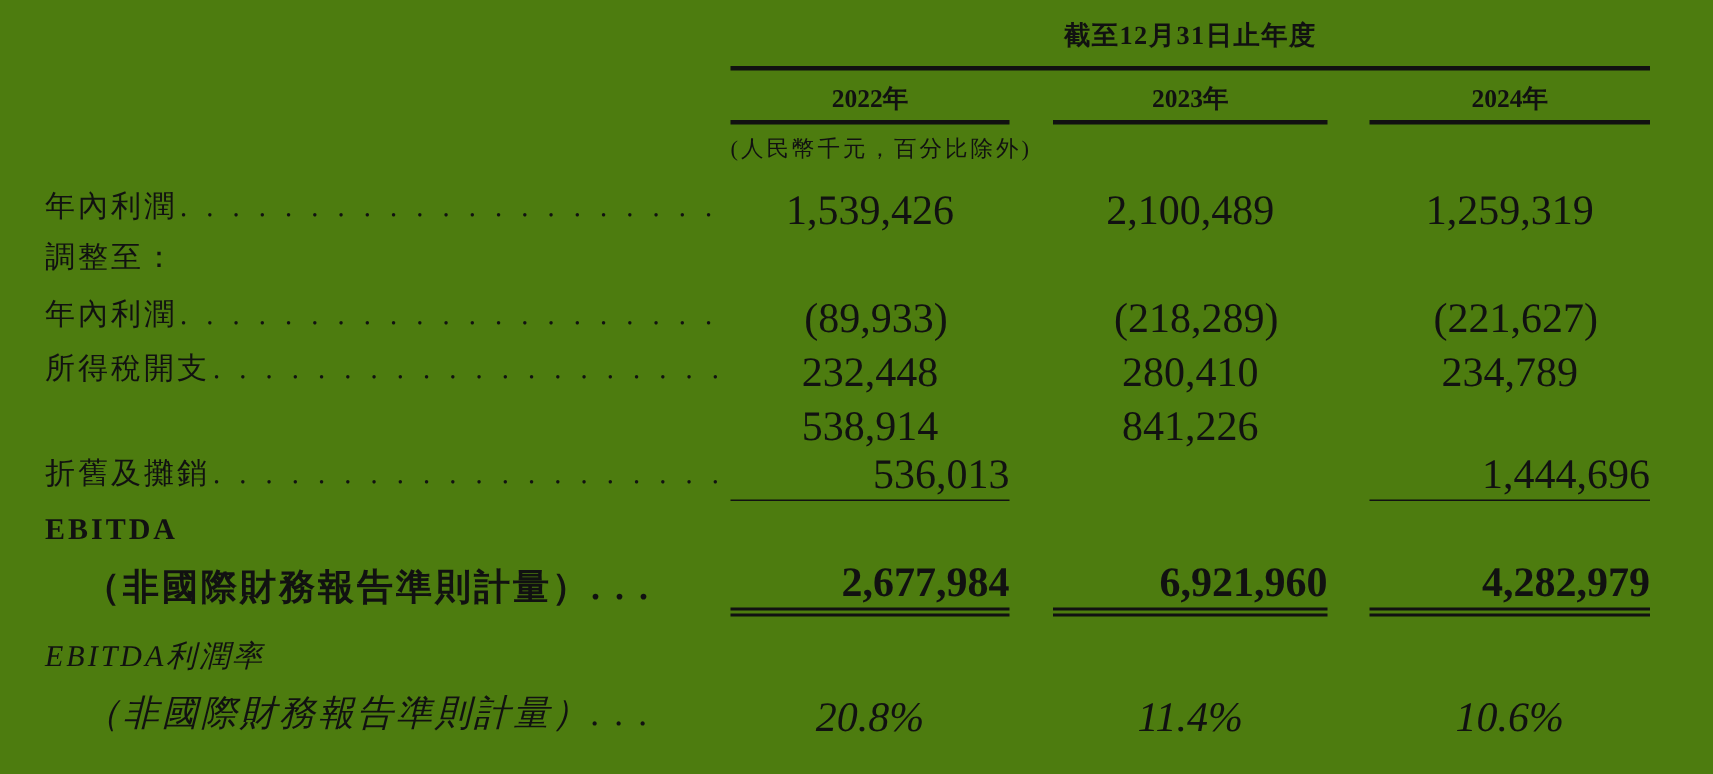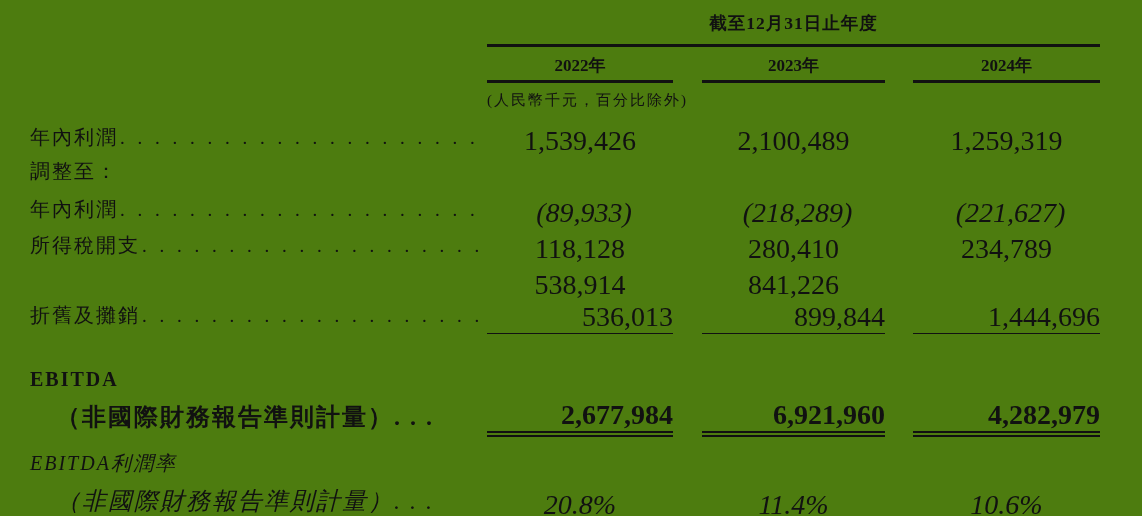--- a/index.html
+++ b/index.html
@@ -22,21 +22,21 @@
   .v3{grid-column:6;}
   .c-span{grid-column:2 / 7;}
   .lbl{grid-column:1;display:flex;align-items:baseline;
        font-size:20px;letter-spacing:2px;}
   .lbl .txt{white-space:nowrap;}
   .lead{flex:1;overflow:hidden;white-space:nowrap;
         letter-spacing:4px;font-size:19px;color:#111;min-width:0;
         margin-left:2px;}
   .lead::after{content:". . . . . . . . . . . . . . . . . . . . . . . . . . . . . . . . . . . . . . . . . . . . . .";}
   .val{text-align:center;font-size:28px;align-self:end;}
-  .overhang{margin-right:-8px;font-style:italic;}
+  .overhang{margin-right:-8px;}
 
   
   .hdr-title .title{
     text-align:center;font-weight:bold;font-size:17.5px;letter-spacing:1px;
     padding-bottom:8px;border-bottom:3px solid #111;line-height:26px;
   }
   .hdr-years .year{
     text-align:center;font-weight:bold;font-size:17px;
     padding-top:9px;padding-bottom:4px;border-bottom:3px solid #111;
     line-height:20px;
@@ -53,21 +53,21 @@
     height:100%;box-sizing:border-box;display:flex;align-items:center;
     justify-content:flex-end;border-bottom:1.5px solid #111;padding-top:4px;
   }
   .rule-double .val{
     height:100%;box-sizing:border-box;display:flex;align-items:center;
     justify-content:flex-end;border-bottom:6px double #111;padding-top:2px;
   }
   .bold-row .lbl,.bold-row .val{font-weight:bold;}
   .italic-row .lbl,.italic-row .val{font-style:italic;}
   .indent2{padding-left:26px;}
-  .mt14{margin-top:28px;text-align:right;}
+  .mt14{margin-top:2px;text-align:right;}
   .mt12{margin-top:12px;}
   .sub-label{font-size:24px;letter-spacing:2px;}
 </style>
 </head>
 <body>
 
 <div class="page">
 
   <div class="grid hdr-title">
     <div class="c-span title">截至12月31日止年度</div>
@@ -107,37 +107,36 @@
     <div class="val v1 overhang">(89,933)</div>
     <div class="val v2 overhang">(218,289)</div>
     <div class="val v3 overhang">(221,627)</div>
   </div>
 
   <div class="grid row">
     <div class="lbl">
       <span class="txt">所得稅開支</span>
       <span class="lead"></span>
     </div>
-    <div class="val v1">118,128</div>
+    <div class="val v1">232,448</div>
     <div class="val v2">280,410</div>
     <div class="val v3">234,789</div>
   </div>
 
   <div class="grid row">
     <div class="val v1">538,914</div>
     <div class="val v2">841,226</div>
   </div>
 
   <div class="grid row rule-single">
     <div class="lbl">
       <span class="txt">折舊及攤銷</span>
       <span class="lead"></span>
     </div>
     <div class="val v1">536,013</div>
-    <div class="val v2">899,844</div>
     <div class="val v3">1,444,696</div>
   </div>
 
   <div class="grid row bold-row mt14">
     <div class="lbl">
       <span class="txt">EBITDA</span>
     </div>
   </div>
   <div class="grid row bold-row rule-double">
     <div class="lbl indent2">

